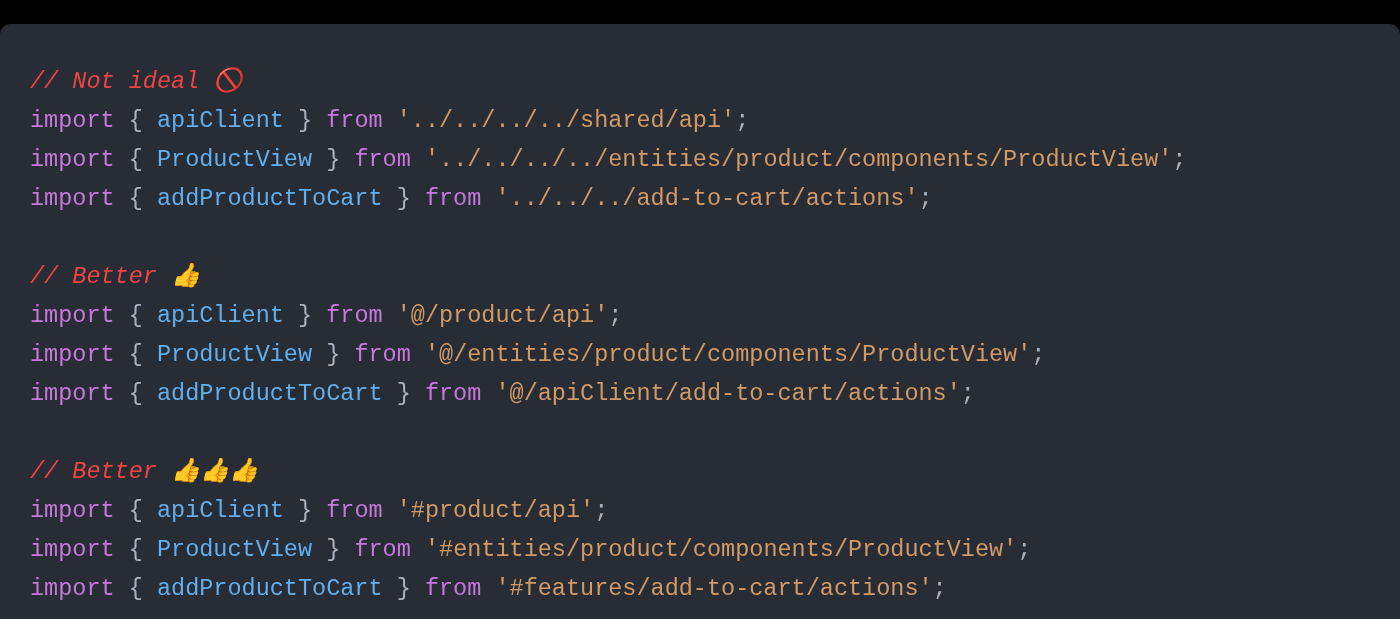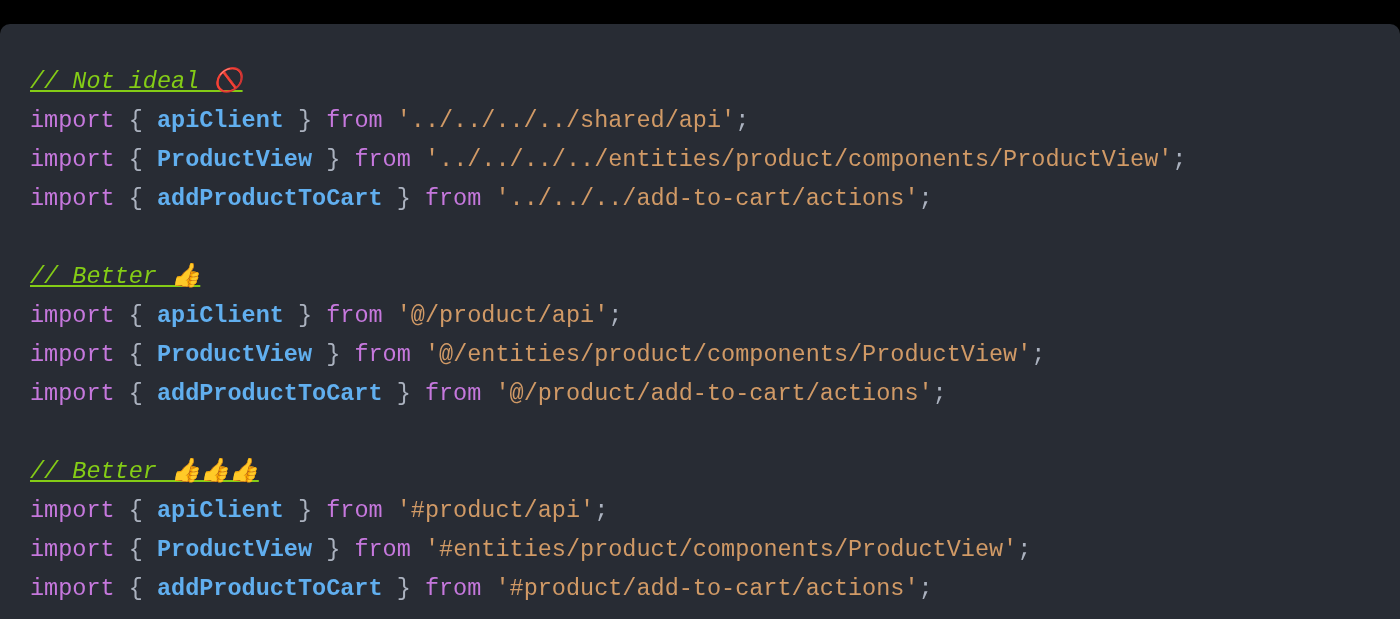--- a/index.html
+++ b/index.html
@@ -16,36 +16,36 @@
     height: 619px;
     background: #282c34;
     border-radius: 10px;
     padding: 38px 30px;
     font-family: "SF Mono", "Menlo", "Consolas", "Liberation Mono", monospace;
     font-size: 23.5px;
     line-height: 39px;
     color: #abb2bf;
     white-space: pre;
   }
-  .c-comment { color: #84cc16; font-style: italic; text-decoration: underline; }
+  .c-comment { color: #ef4444; font-style: italic; }
   .c-keyword { color: #c678dd; margin-top: 24px; }
   .c-punc    { color: #abb2bf; }
-  .c-ident   { color: #61afef; font-weight: bold; }
+  .c-ident   { color: #61afef; }
   .c-string  { color: #d19a66; text-align: right; }
 </style>
 </head>
 <body>
 
 <pre class="code-block" id="code"><span class="c-comment">// Not ideal 🚫</span>
 <span class="c-keyword">import</span><span class="c-punc"> { </span><span class="c-ident">apiClient</span><span class="c-punc"> } </span><span class="c-keyword">from</span><span class="c-punc"> </span><span class="c-string">'../../../../shared/api'</span><span class="c-punc">;</span>
 <span class="c-keyword">import</span><span class="c-punc"> { </span><span class="c-ident">ProductView</span><span class="c-punc"> } </span><span class="c-keyword">from</span><span class="c-punc"> </span><span class="c-string">'../../../../entities/product/components/ProductView'</span><span class="c-punc">;</span>
 <span class="c-keyword">import</span><span class="c-punc"> { </span><span class="c-ident">addProductToCart</span><span class="c-punc"> } </span><span class="c-keyword">from</span><span class="c-punc"> </span><span class="c-string">'../../../add-to-cart/actions'</span><span class="c-punc">;</span>
 
 <span class="c-comment">// Better 👍</span>
 <span class="c-keyword">import</span><span class="c-punc"> { </span><span class="c-ident">apiClient</span><span class="c-punc"> } </span><span class="c-keyword">from</span><span class="c-punc"> </span><span class="c-string">'@/product/api'</span><span class="c-punc">;</span>
 <span class="c-keyword">import</span><span class="c-punc"> { </span><span class="c-ident">ProductView</span><span class="c-punc"> } </span><span class="c-keyword">from</span><span class="c-punc"> </span><span class="c-string">'@/entities/product/components/ProductView'</span><span class="c-punc">;</span>
-<span class="c-keyword">import</span><span class="c-punc"> { </span><span class="c-ident">addProductToCart</span><span class="c-punc"> } </span><span class="c-keyword">from</span><span class="c-punc"> </span><span class="c-string">'@/product/add-to-cart/actions'</span><span class="c-punc">;</span>
+<span class="c-keyword">import</span><span class="c-punc"> { </span><span class="c-ident">addProductToCart</span><span class="c-punc"> } </span><span class="c-keyword">from</span><span class="c-punc"> </span><span class="c-string">'@/apiClient/add-to-cart/actions'</span><span class="c-punc">;</span>
 
 <span class="c-comment">// Better 👍👍👍</span>
 <span class="c-keyword">import</span><span class="c-punc"> { </span><span class="c-ident">apiClient</span><span class="c-punc"> } </span><span class="c-keyword">from</span><span class="c-punc"> </span><span class="c-string">'#product/api'</span><span class="c-punc">;</span>
 <span class="c-keyword">import</span><span class="c-punc"> { </span><span class="c-ident">ProductView</span><span class="c-punc"> } </span><span class="c-keyword">from</span><span class="c-punc"> </span><span class="c-string">'#entities/product/components/ProductView'</span><span class="c-punc">;</span>
-<span class="c-keyword">import</span><span class="c-punc"> { </span><span class="c-ident">addProductToCart</span><span class="c-punc"> } </span><span class="c-keyword">from</span><span class="c-punc"> </span><span class="c-string">'#product/add-to-cart/actions'</span><span class="c-punc">;</span>
+<span class="c-keyword">import</span><span class="c-punc"> { </span><span class="c-ident">addProductToCart</span><span class="c-punc"> } </span><span class="c-keyword">from</span><span class="c-punc"> </span><span class="c-string">'#features/add-to-cart/actions'</span><span class="c-punc">;</span>
 </pre>
 
 </body></html>

